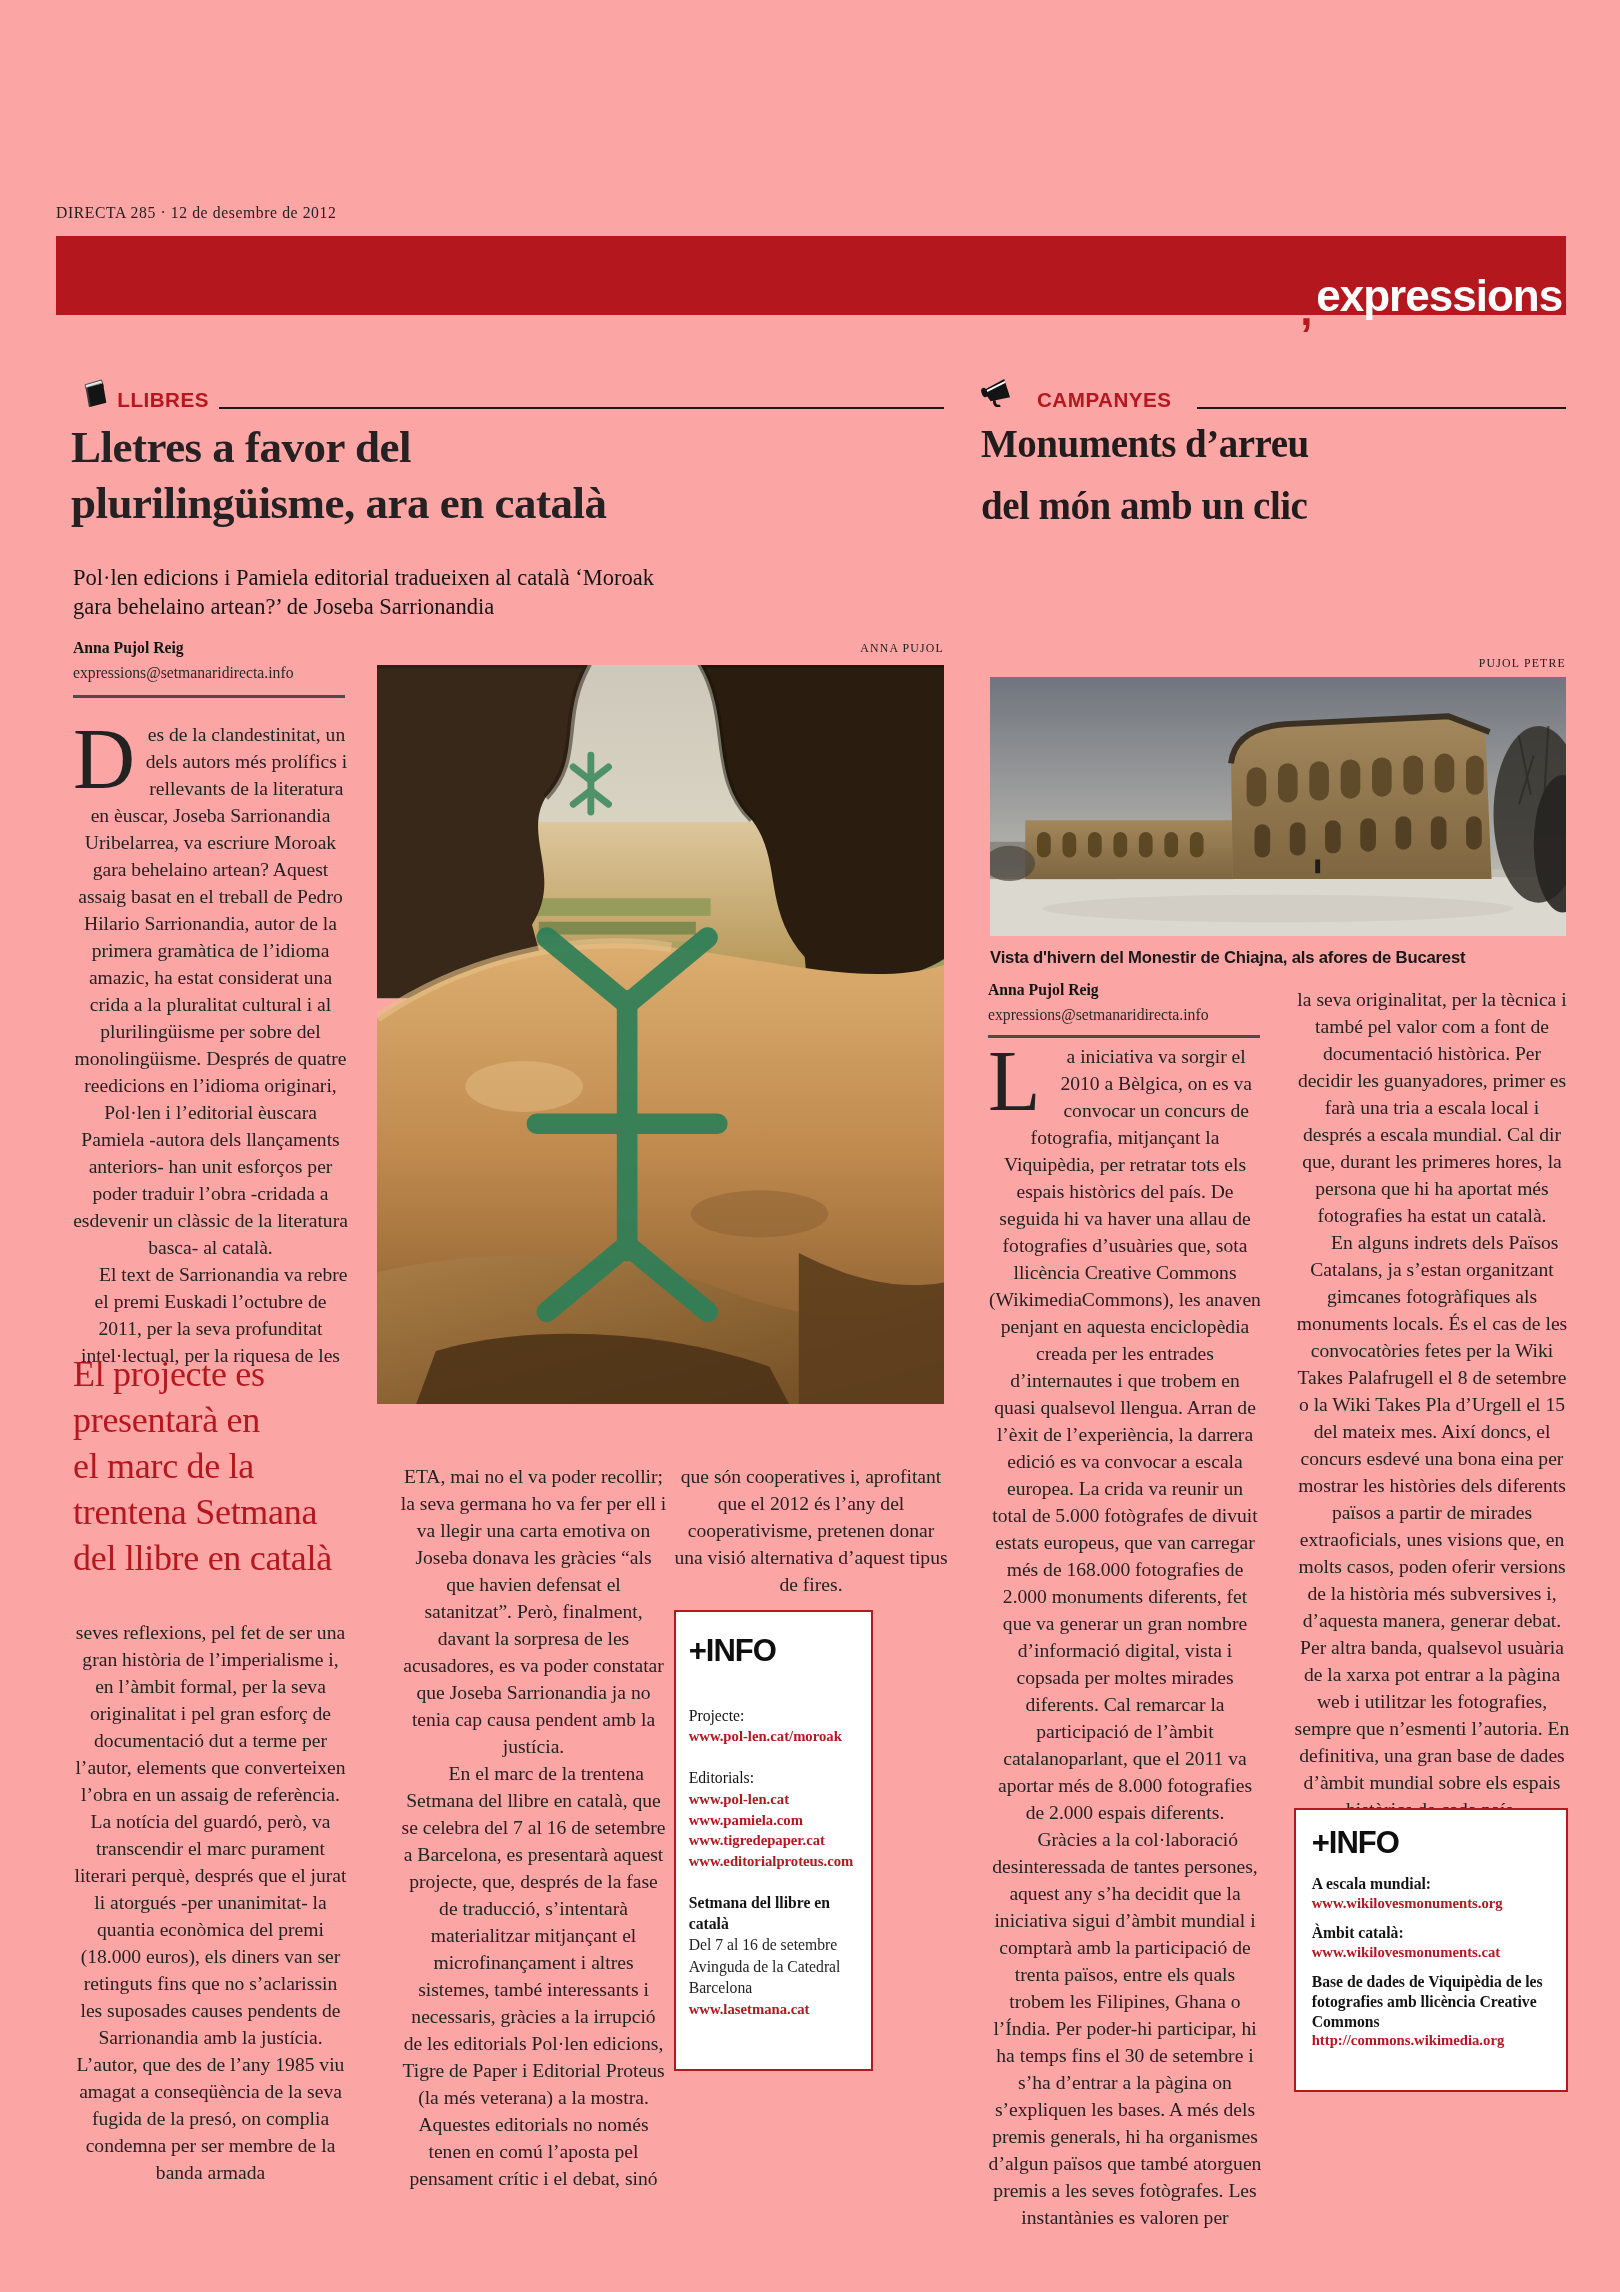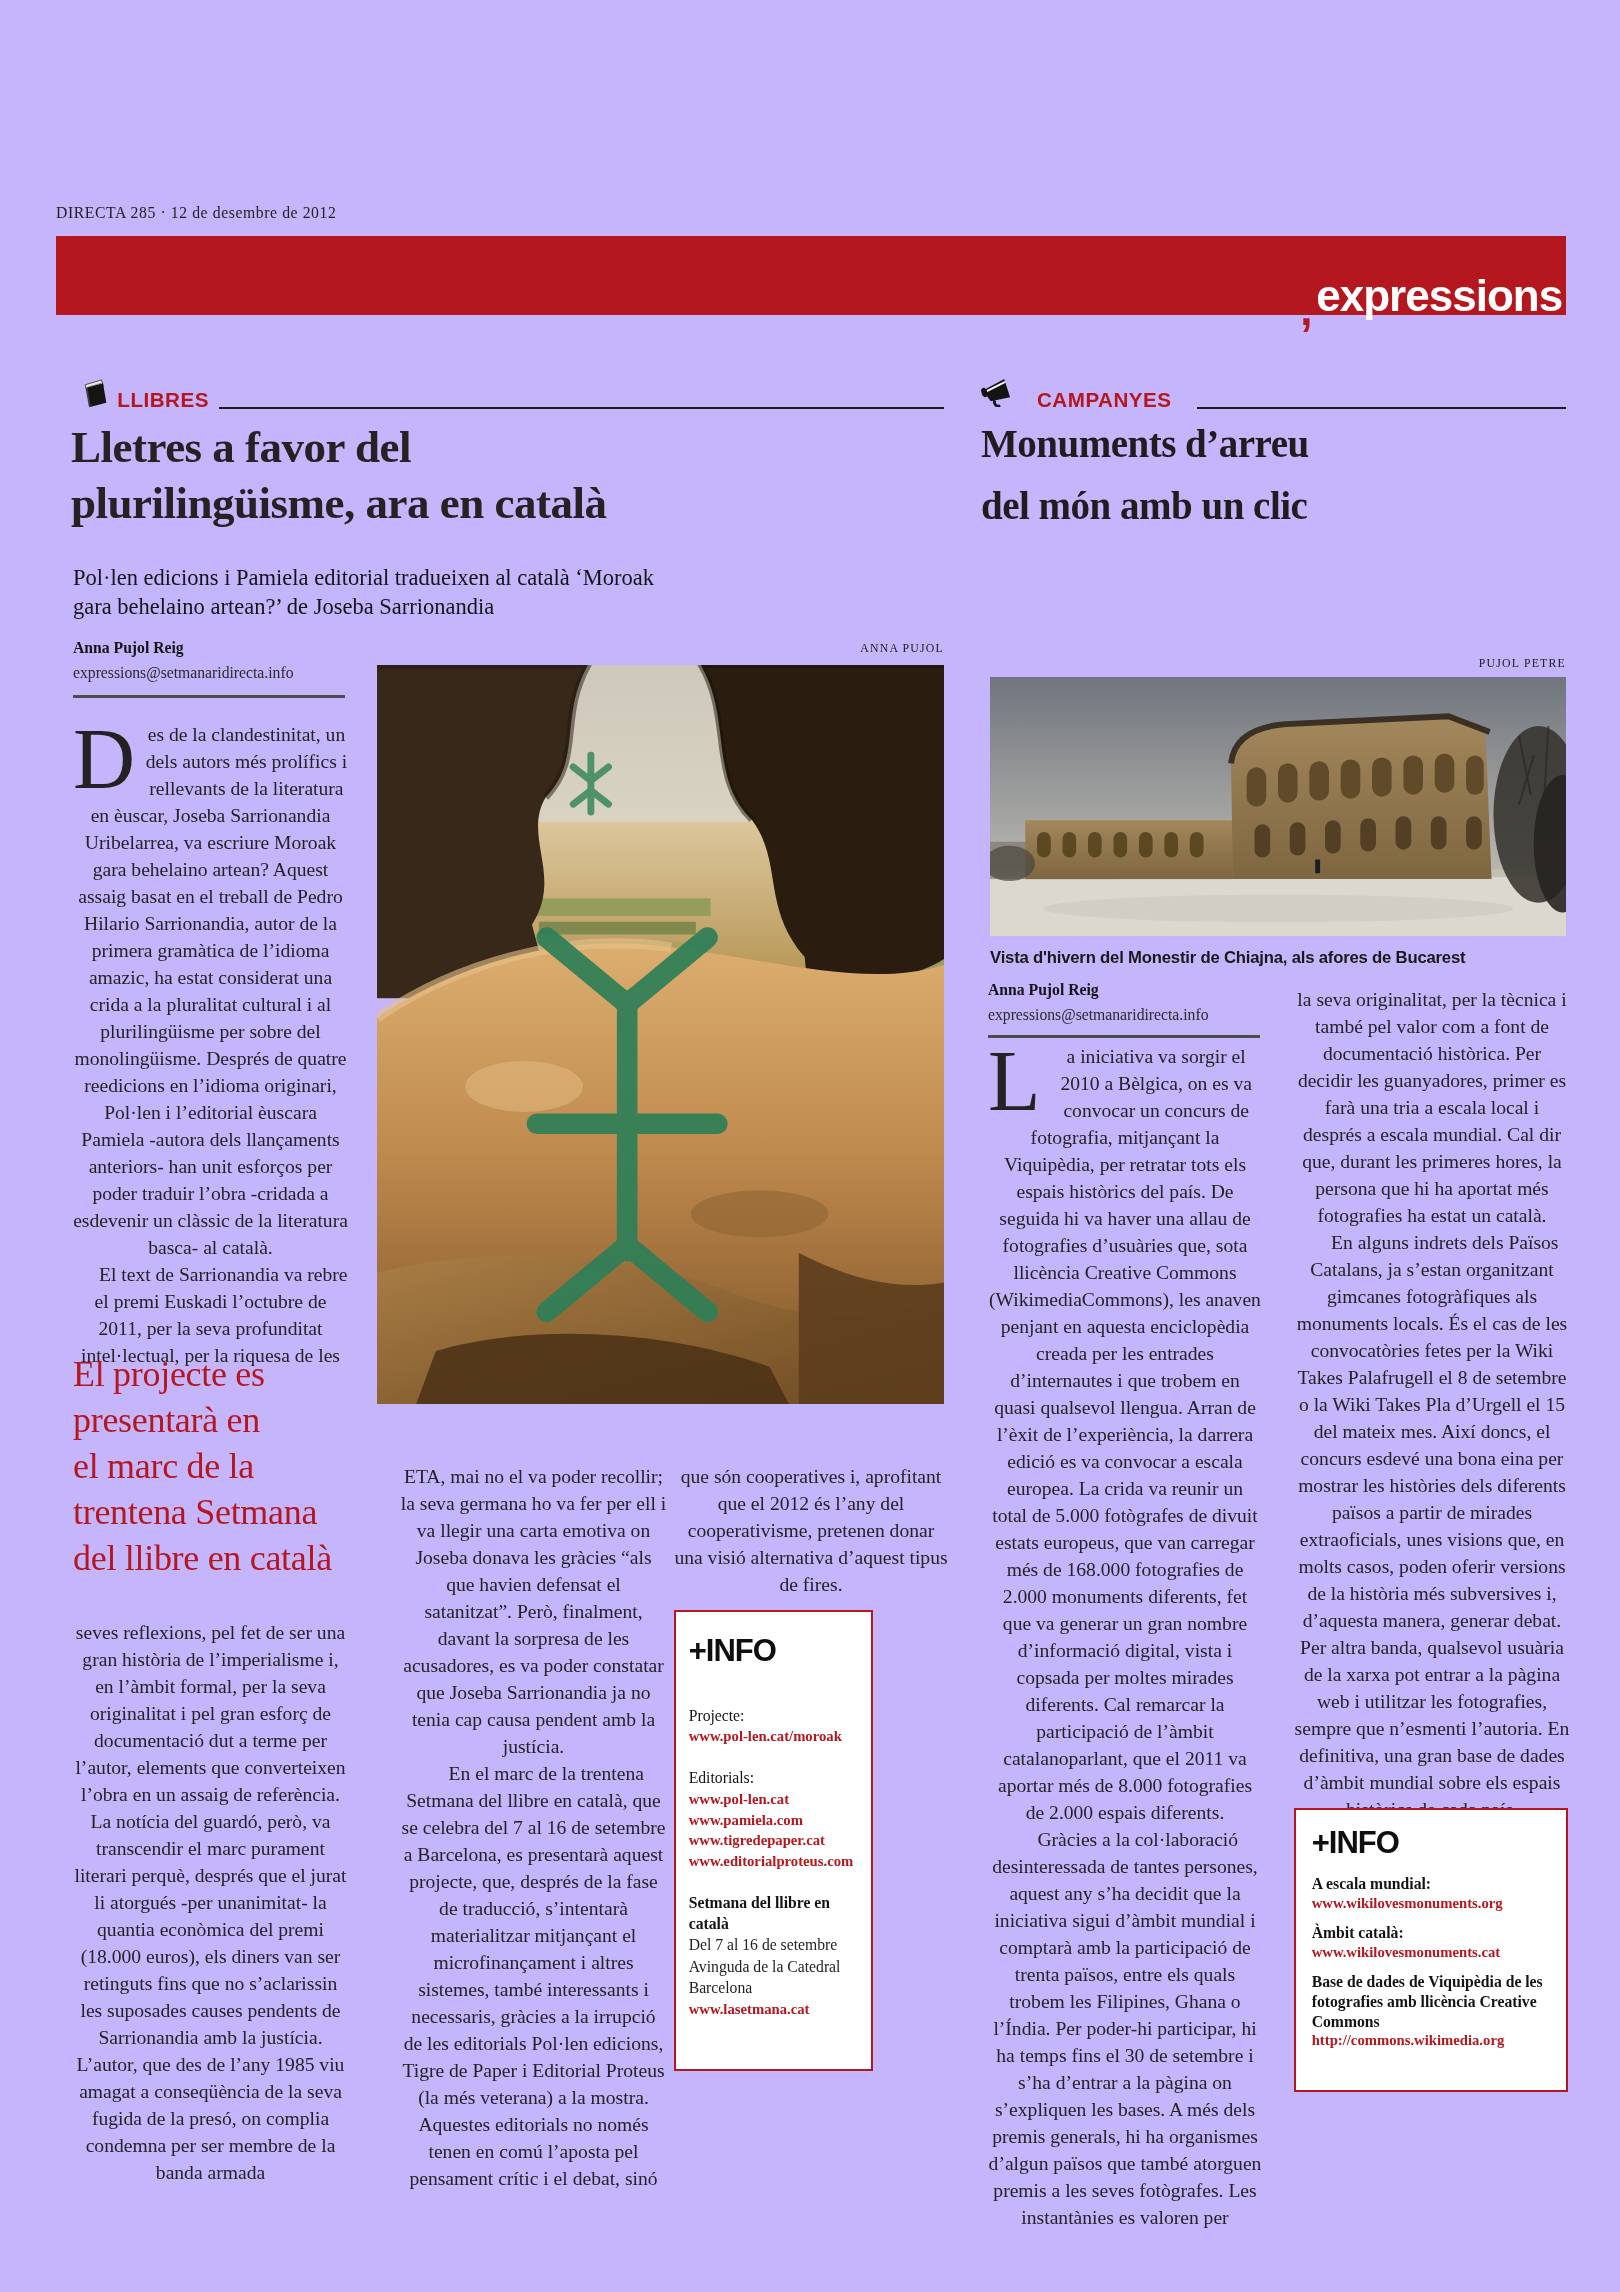--- a/index.html
+++ b/index.html
@@ -6,21 +6,21 @@
   :root{
     --accent:#b5171e;
     --ink:#1d1b1b;
     --body:#232323;
   }
   *{margin:0;padding:0;box-sizing:border-box;}
   html,body{background:#e9e9e9;}
   body{font-family:"Liberation Serif",serif;}
   #page{
     position:relative;width:1620px;height:2293px;margin:0 auto;
-    background:#c4b5fd;overflow:hidden;
+    background:#fca5a5;overflow:hidden;
   }
   .abs{position:absolute;}
 
   
   .masthead-left{left:56px;top:203px;font:400 15.7px/19.6px "Liberation Serif",serif;color:#222;letter-spacing:0.6px;}
   .masthead-right{right:54px;top:201px;font:400 16.7px/19.6px "Liberation Serif",serif;color:#222;margin-top:44px;}
   .masthead-right b{font-weight:700;}
   .banner{left:56px;top:236px;width:1510px;height:79px;background:var(--accent);}
   .banner-word{
     position:absolute;right:3.9px;bottom:-2.9px;

